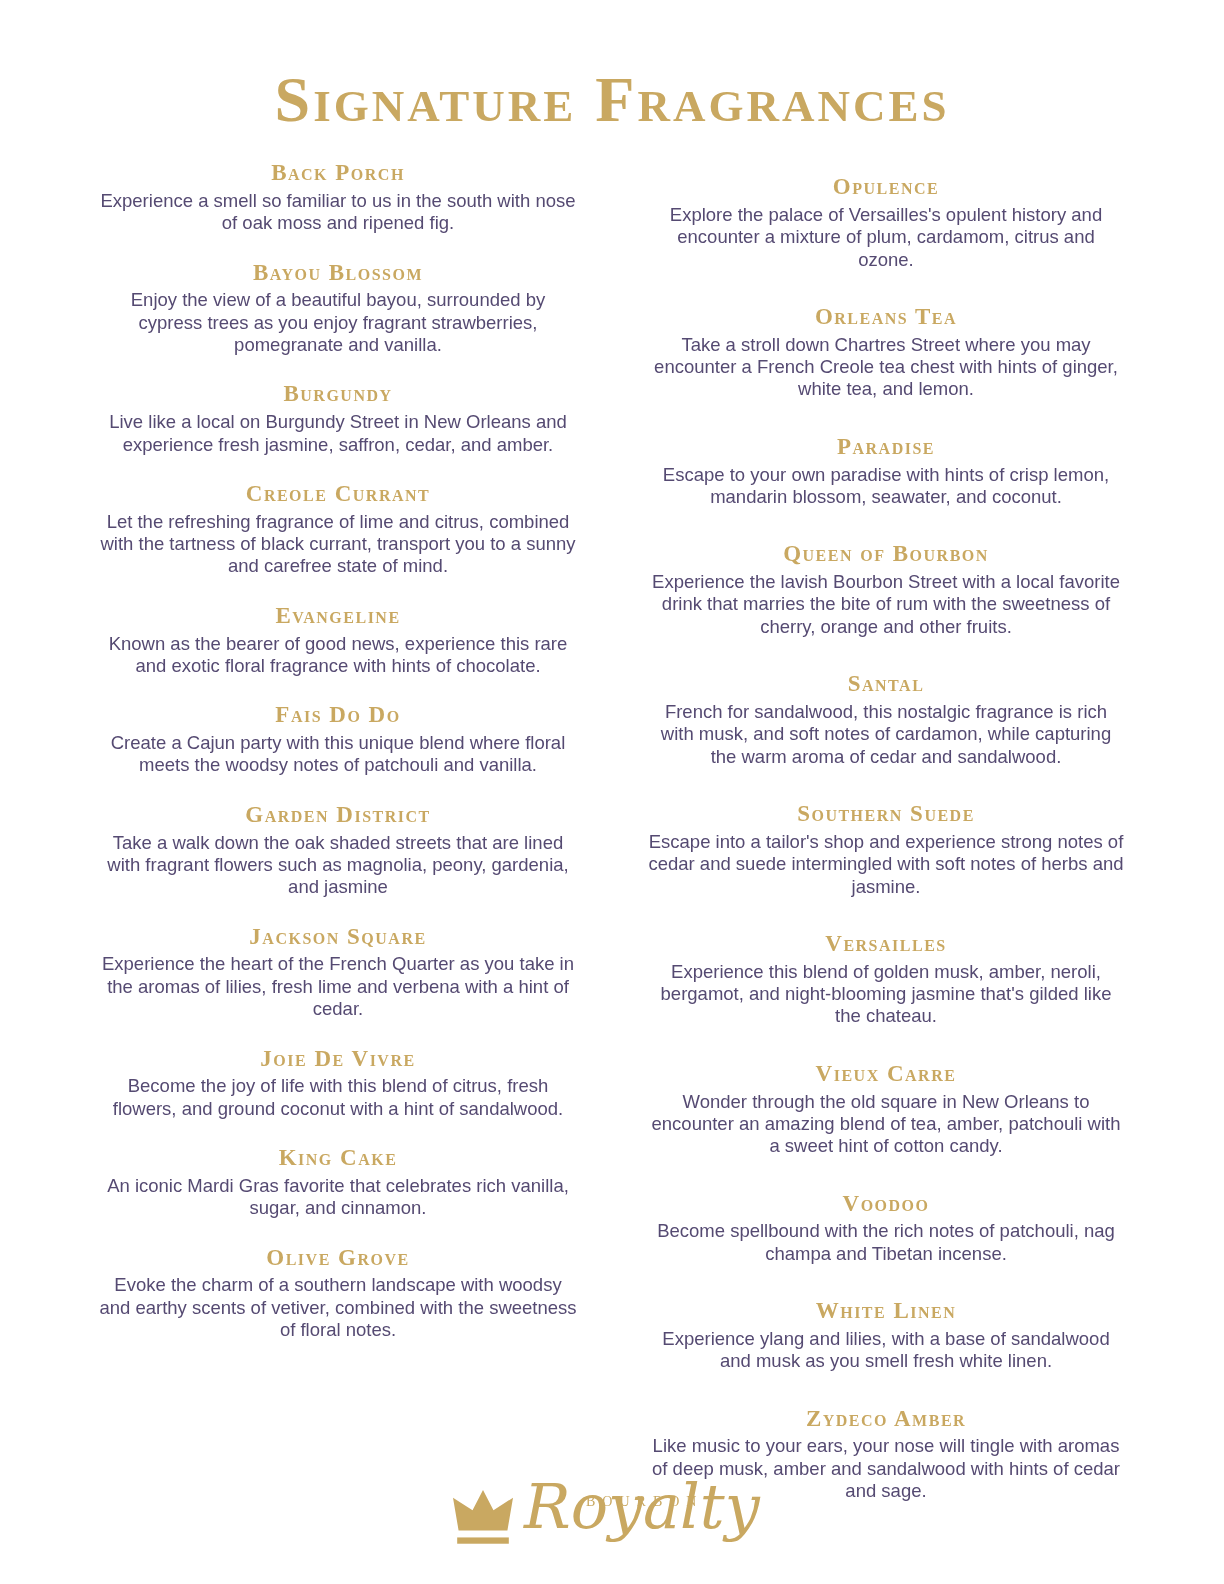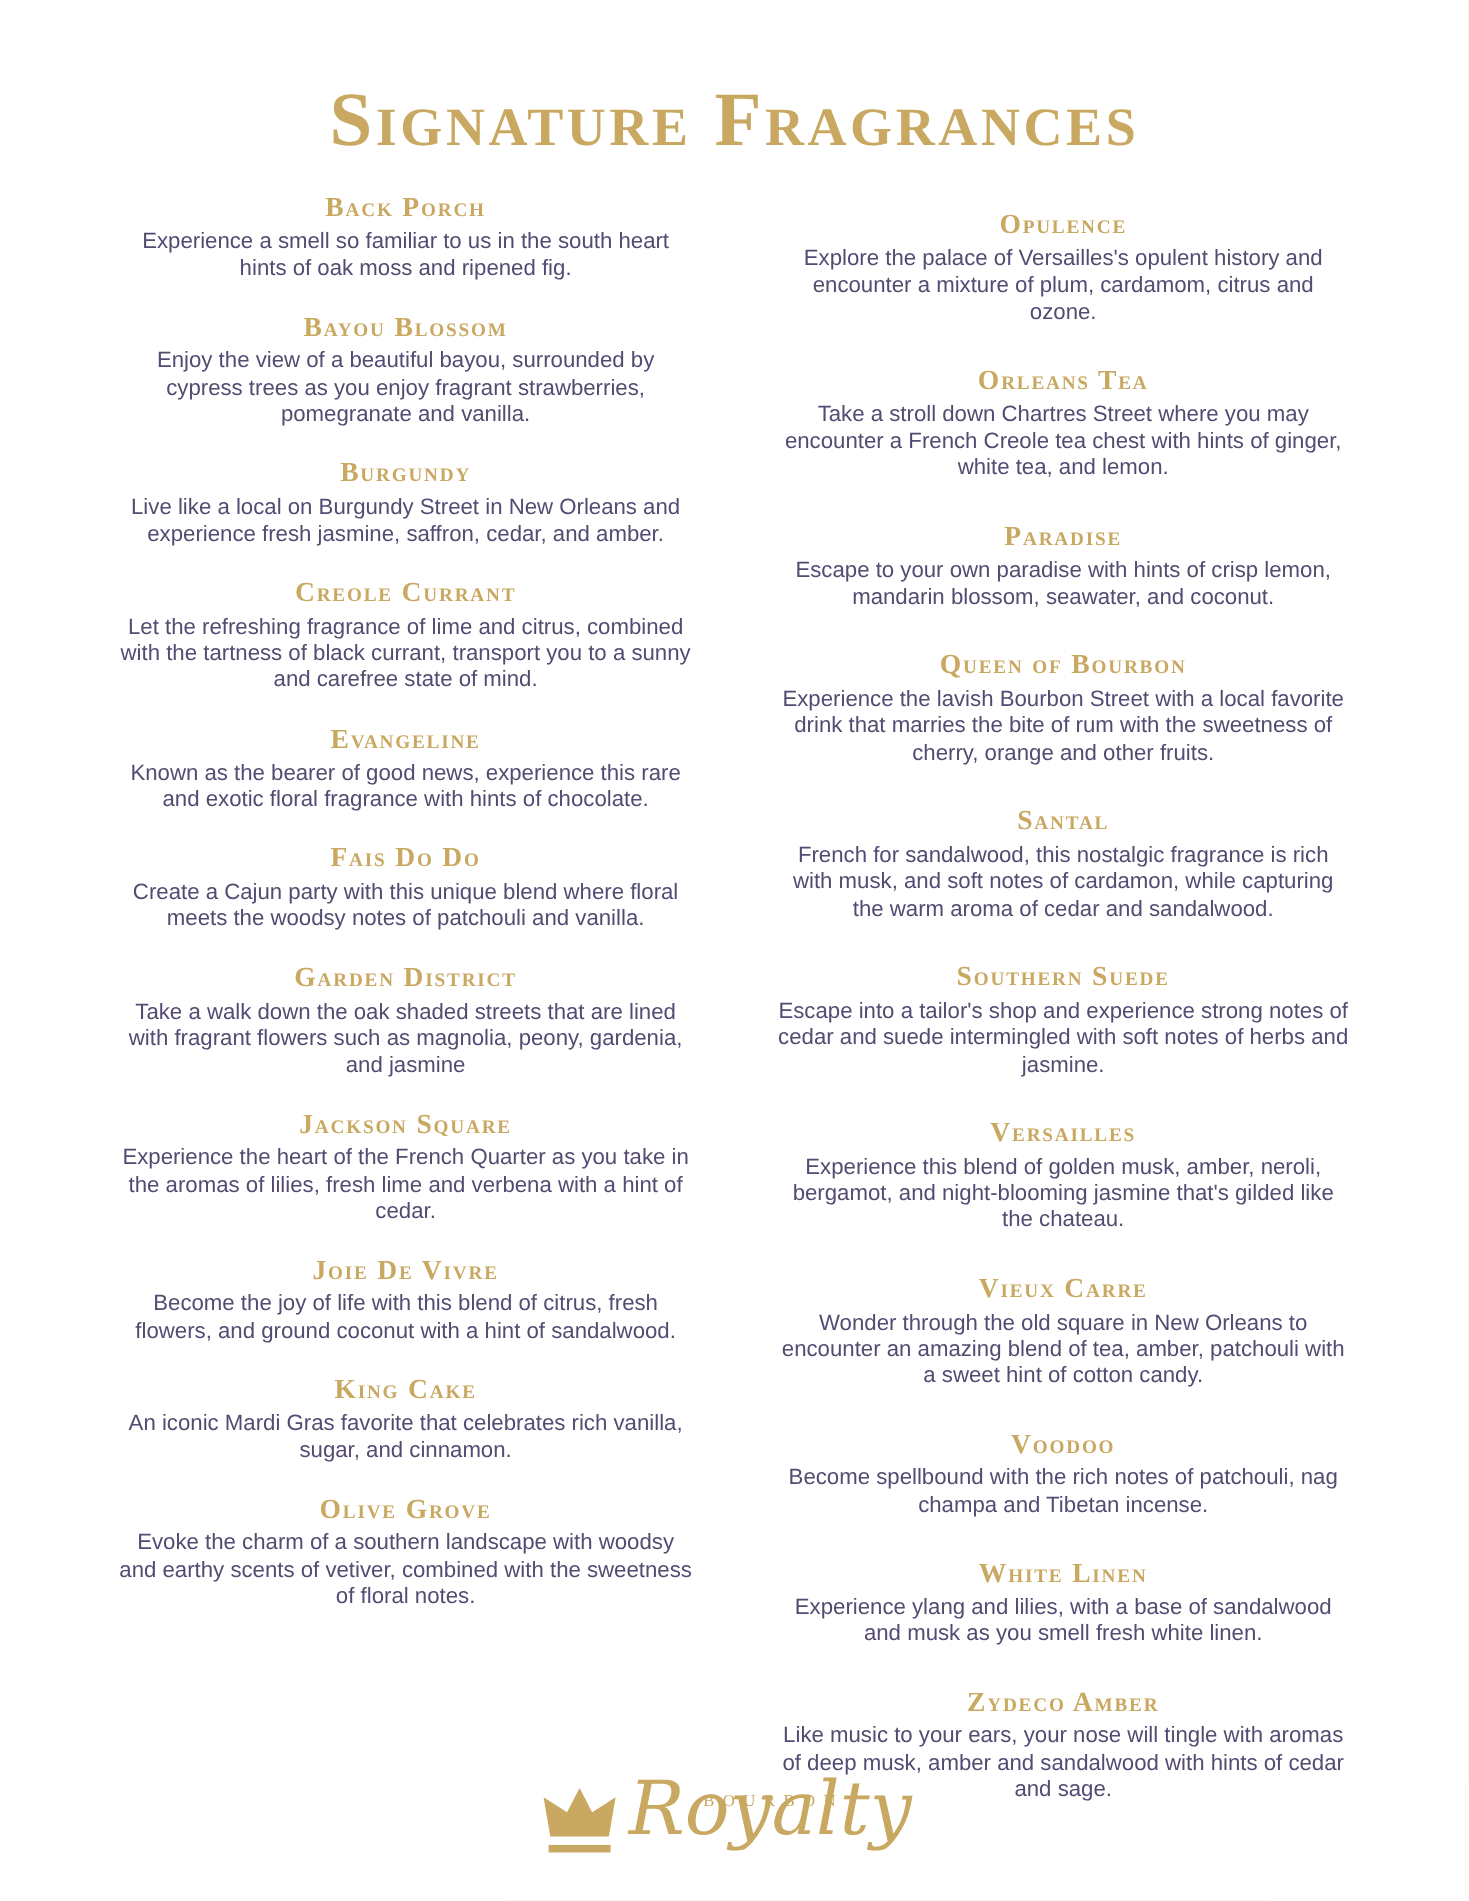--- a/index.html
+++ b/index.html
@@ -102,21 +102,21 @@
 <body>
 
 <div class="page">
 
   <h1 class="title">Signature Fragrances</h1>
 
   <div class="columns">
     <div class="col col-left" id="col-left">
         <div class="item">
           <h2 class="frag-name">Back Porch</h2>
-          <p class="frag-desc">Experience a smell so familiar to us in the south heart hints of oak moss and ripened fig.</p>
+          <p class="frag-desc">Experience a smell so familiar to us in the south with nose of oak moss and ripened fig.</p>
         </div>
         <div class="item">
           <h2 class="frag-name">Bayou Blossom</h2>
           <p class="frag-desc">Enjoy the view of a beautiful bayou, surrounded by cypress trees as you enjoy fragrant strawberries, pomegranate and vanilla.</p>
         </div>
         <div class="item">
           <h2 class="frag-name">Burgundy</h2>
           <p class="frag-desc">Live like a local on Burgundy Street in New Orleans and experience fresh jasmine, saffron, cedar, and amber.</p>
         </div>
         <div class="item">

